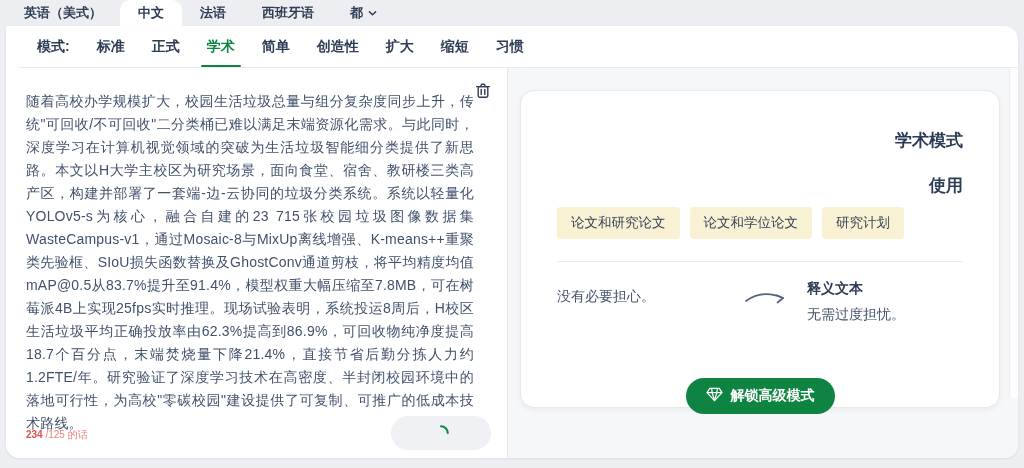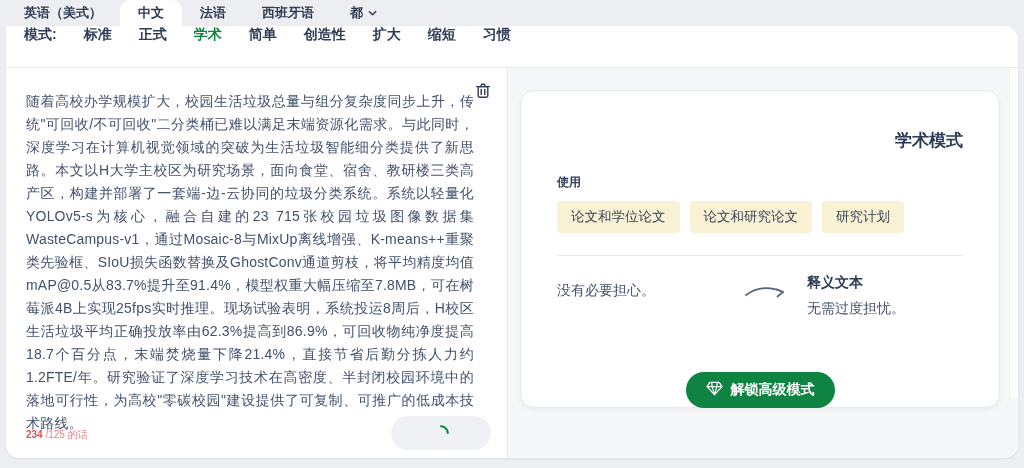--- a/index.html
+++ b/index.html
@@ -15,22 +15,22 @@
   .lang-tab.active { background:#ffffff; border-radius:10px 10px 0 0; }
   .chev { width:9px; height:9px; display:inline-block; }
   .chev svg { display:block; }
 
   
   .panel { position:absolute; top:26px; left:6px; right:6px; bottom:10px;
     background:#ffffff; border-radius:0 14px 14px 14px;
     box-shadow:0 1px 3px rgba(40,50,70,.08); overflow:hidden; }
 
   
-  .mode-bar { height:42px; display:flex; gap:27px;
-    padding:0 18px; border-bottom:1px solid #e8eaed; }
+  .mode-bar { height:42px; display:flex; align-items:center; gap:27px;
+    padding:0 18px; border-bottom:1px solid #e8eaed;margin-left:13px; }
   .mode-label { font-size:14px; font-weight:700; color:#2e3c55; }
   .mode-item { position:relative; font-size:14px; font-weight:700; color:#2e3c55;
     cursor:pointer; white-space:nowrap; }
   .mode-item.active { color:#0f8442; }
   .mode-item.active::after { content:""; position:absolute; left:-6px; right:-6px;
     bottom:-11px; height:2px; background:#0f8442; border-radius:2px; }
 
   
   .split { display:flex; height:calc(100% - 42px); }
   .left-pane { position:relative; flex:0 0 502px; background:#ffffff;
@@ -51,21 +51,21 @@
     justify-content:center; cursor:default; }
   .spinner { width:18px; height:18px; animation:spin 1s linear infinite; }
   @keyframes spin { to { transform:rotate(360deg); } }
 
   
   .mode-card { position:absolute; top:22px; left:12px; width:480px; height:318px;
     background:#ffffff; border:1px solid #e7e9ed; border-radius:14px;
     box-shadow:0 2px 5px rgba(40,50,70,.06); padding:22px 36px 0 36px; }
   .card-title { text-align:right; font-size:17px; font-weight:700; color:#2b3a55;
     margin-top:16px; }
-  .usage-label { margin-top:22px; font-size:12px; font-weight:700; color:#2e3c55; }
+  .usage-label { margin-top:22px; font-size:17px; font-weight:700; color:#2e3c55;text-align:right; }
   .tag-row { display:flex; gap:10px; margin-top:10px; }
   .tag { background:#f9f1d3; border-radius:4px; padding:7px 14px; font-size:13.5px;
     color:#39455a; white-space:nowrap; }
   .card-divider { height:1px; background:#e8eaed; margin-top:22px; }
   .example-row { display:flex; align-items:flex-start; margin-top:18px; }
   .example-col { width:186px; }
   .example-col.output { width:auto; }
   .ex-label { font-size:14px; font-weight:700; color:#2e3c55; }
   .ex-text { margin-top:8px; font-size:14px; color:#44536b; }
   .arrow-wrap { margin:6px 18px 0 0; flex:0 0 46px; }
@@ -150,22 +150,22 @@
       </div>
 
       <div class="right-pane">
 
         <div class="mode-card">
           <div class="card-title">学术模式</div>
 
           <div class="usage-label">使用</div>
 
           <div class="tag-row">
+            <span class="tag">论文和研究论文</span>
             <span class="tag">论文和学位论文</span>
-            <span class="tag">论文和研究论文</span>
             <span class="tag">研究计划</span>
           </div>
 
           <div class="card-divider"></div>
 
           <div class="example-row">
             <div class="example-col">
               <div class="ex-text">没有必要担心。</div>
             </div>
             <div class="arrow-wrap">

